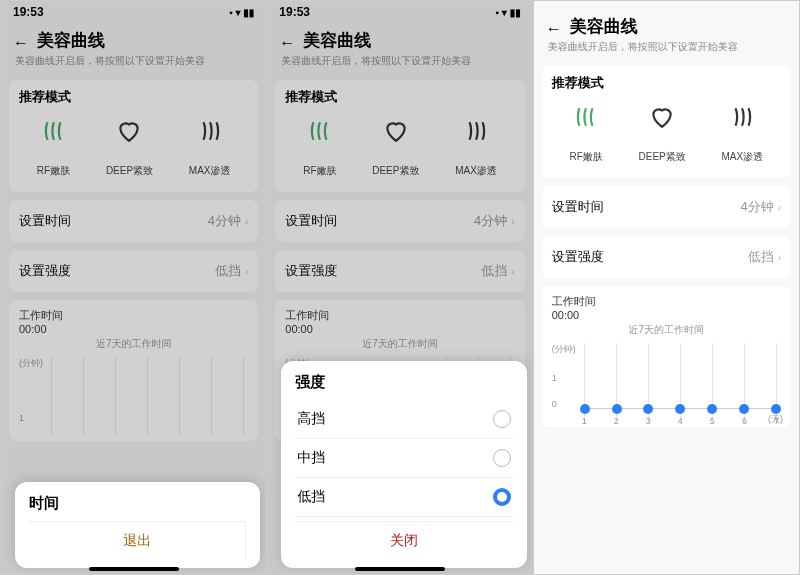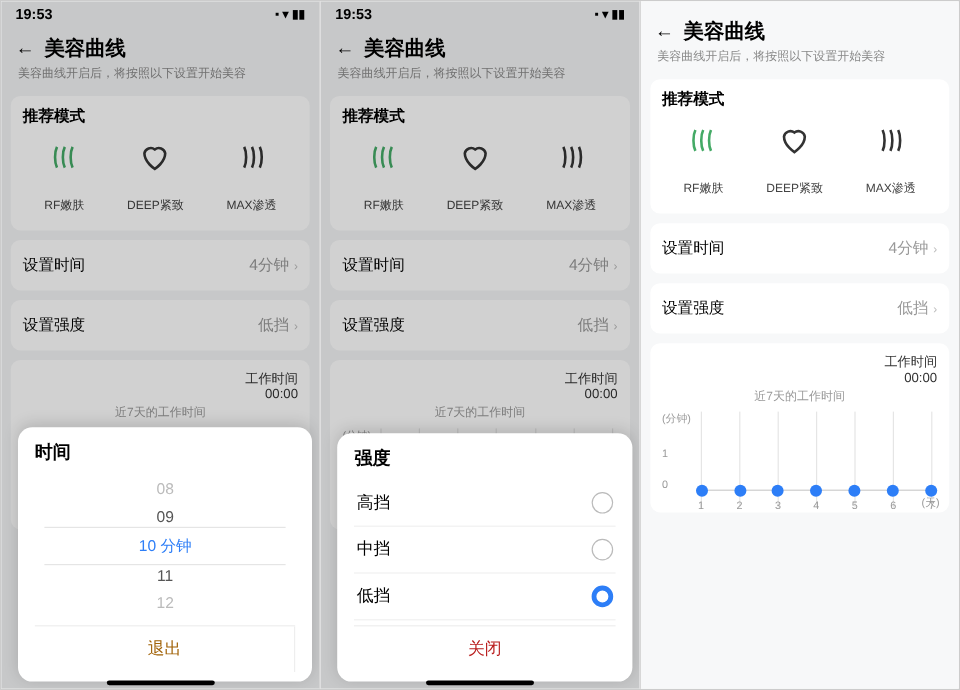--- a/index.html
+++ b/index.html
@@ -14,21 +14,21 @@
   .sub{font-size:10px;color:#888;padding:0 14px 8px}
   .card{background:#fff;margin:4px 8px;border-radius:8px;padding:8px 10px}
   .card-h{font-size:13px;font-weight:600;margin-bottom:8px}
   .modes{display:flex;justify-content:space-around;padding:4px 0 6px}
   .mode{display:flex;flex-direction:column;align-items:center;gap:20px;font-size:10px;color:#444}
   .mode svg{width:26px;height:26px}
   .row{display:flex;justify-content:space-between;align-items:flex-end;font-size:13px;padding:4px 0}
   .row .v{color:#999}
   .yarrow{color:#bbb;margin-left:4px;font-size:10px}
   .chart{background:#fff;margin:4px 8px 0;border-radius:8px;padding:8px 10px 4px}
-  .chart-top{text-align:right;font-size:11px;color:#333}
+  .chart-top{text-align:left;font-size:11px;color:#333}
   .chart-top .t2{font-size:11px}
   .chart-sub{font-size:10px;color:#999;text-align:center;margin-top:2px}
   .chart-area{display:flex;margin-top:6px}
   .ylab{display:flex;flex-direction:column;justify-content:space-between;font-size:9px;color:#999;padding-bottom:14px}
   .plot{flex:1;position:relative;height:80px;margin-left:4px}
   .grid{position:absolute;inset:0;display:flex;justify-content:space-between;padding:0 4px}
   .grid div{width:1px;background:#e5e5e5}
   .baseline{position:absolute;left:0;right:0;bottom:14px;height:1px;background:#ccc}
   .dots{position:absolute;left:0;right:0;bottom:9px;display:flex;justify-content:space-between;padding:0 0px}
   .dot{width:10px;height:10px;border-radius:50%;background:#2d7ef7}
@@ -123,27 +123,20 @@
                 <div></div>
                 <div></div>
               </div>
         </div>
       </div>
     </div>
   </div>
 
   <div class="sheet">
     <div class="sheet-h">时间</div>
-    <div class="picker">
-      <div class="opt">08</div>
-      <div class="opt near">09</div>
-      <div class="opt sel">10 分钟</div>
-      <div class="opt near">11</div>
-      <div class="opt">12</div>
-    </div>
     <div class="sheet-btns">
       <div>退出</div>
       <div class="sep"></div>
     </div>
   </div>
   <div class="homebar"></div>
 </div>
 
 <div class="phone dim">
   <div class="bg">

